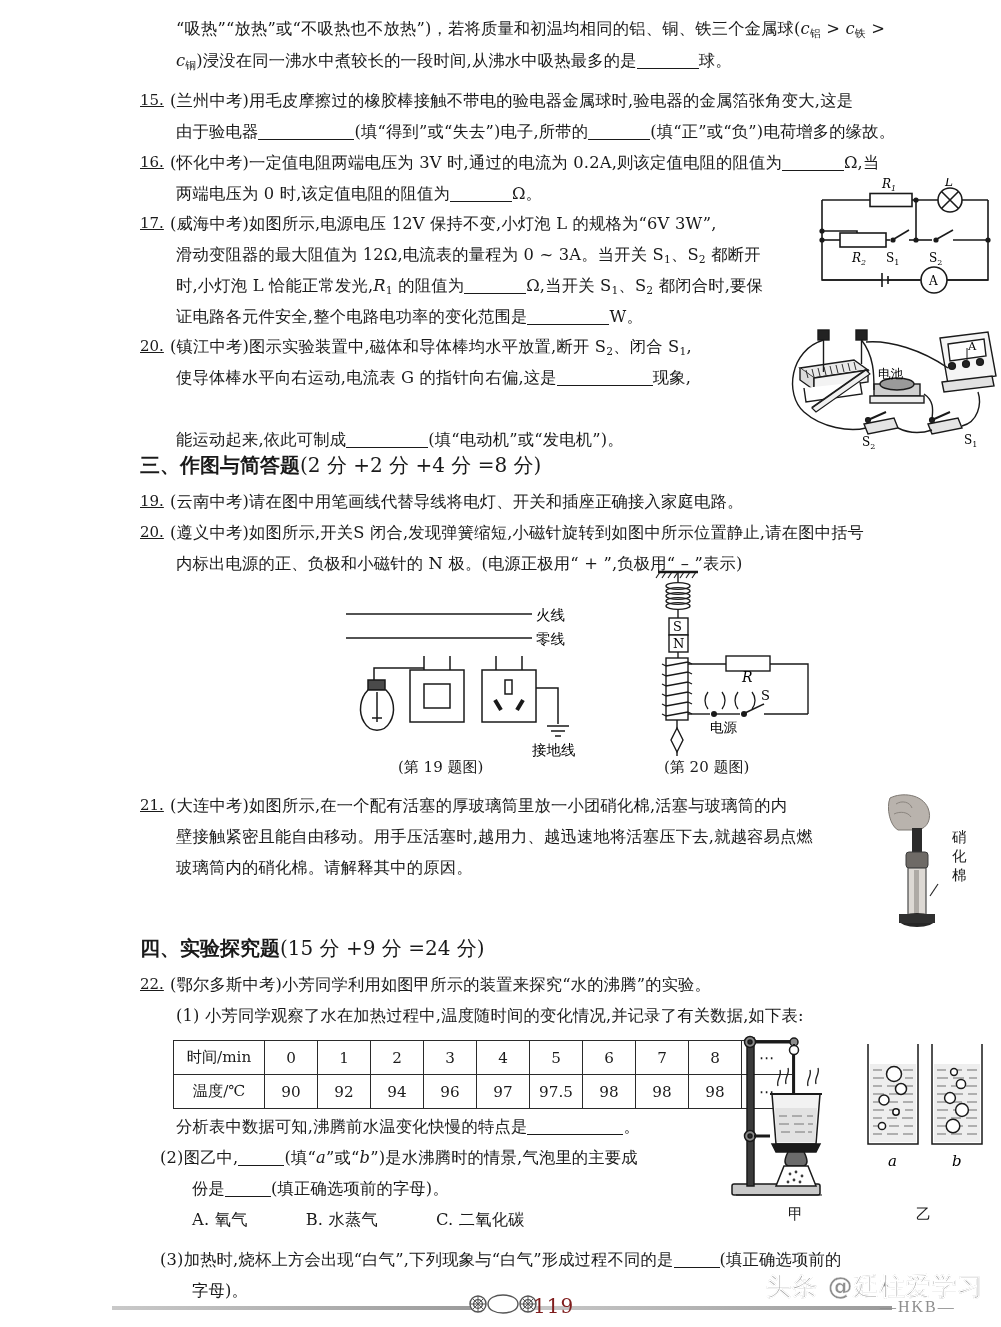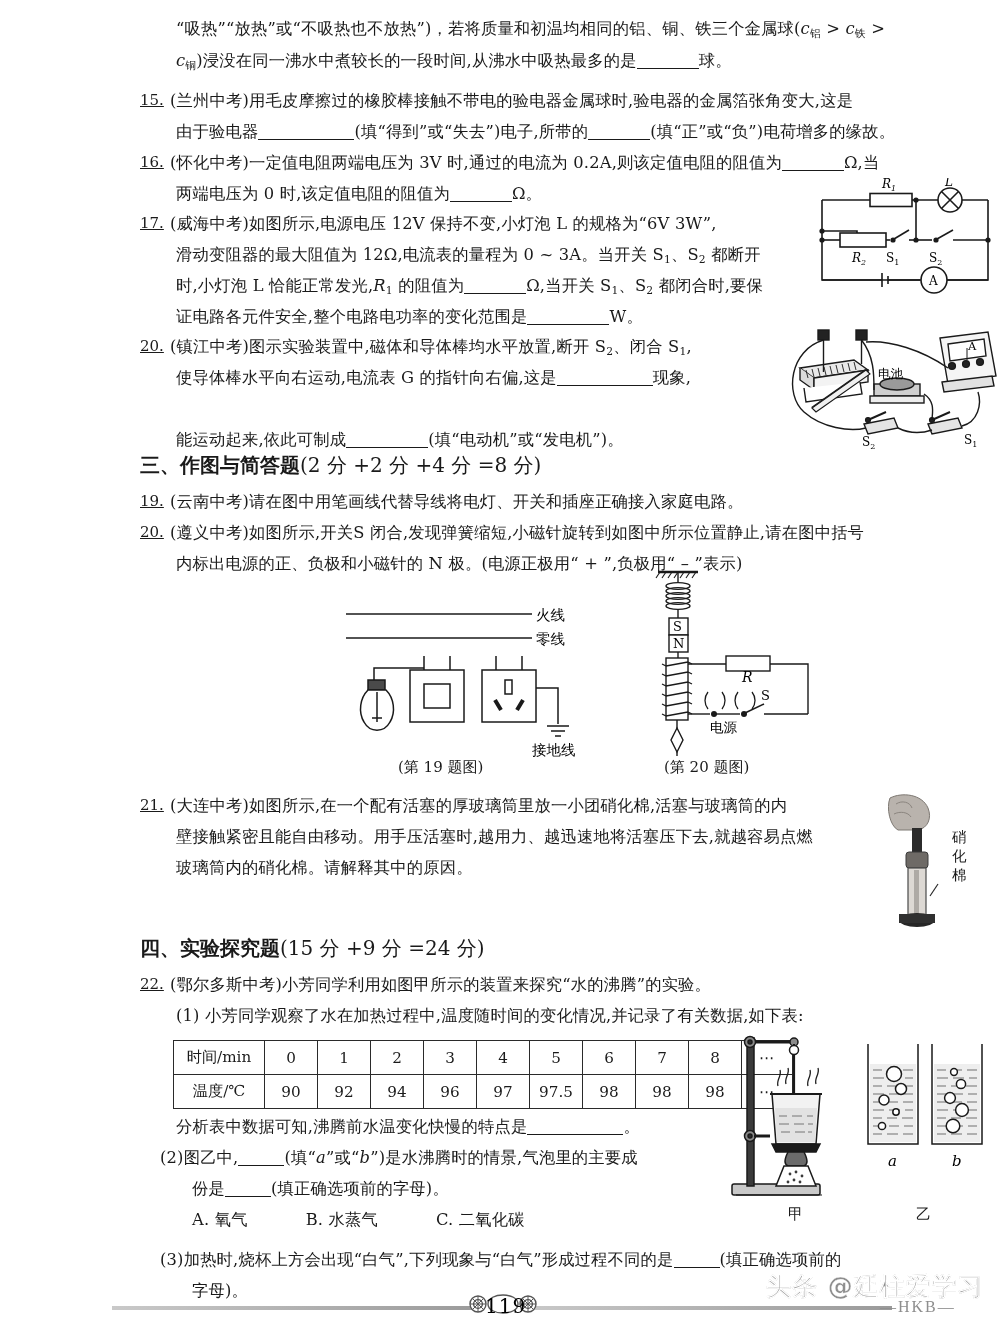--- a/index.html
+++ b/index.html
@@ -38,21 +38,21 @@
     font-size:15.2px;height:33px;padding:0 2px;
     font-family:"DejaVu Serif","Liberation Serif",serif;
   }
   .datatable td.hdr{width:86px;font-size:15.2px;}
   .datatable td.cell{width:48px;}
   .datatable td.dots{width:46px;letter-spacing:1px;}
   
   .footer-rule{position:absolute;height:4px;background:linear-gradient(to right,#c9c9c9,#9a9a9a);}
   .pagenum{
     position:absolute;font-size:20px;font-family:"DejaVu Serif","Liberation Serif",serif;
-    color:#000000;letter-spacing:1px;
+    color:#7f1d1d;letter-spacing:1px;margin-left:48px;
   }
   .wm{
     position:absolute;color:#8e8e8e;white-space:nowrap;
     font-family:"DejaVu Sans","Liberation Sans",sans-serif;
   }
   .wm-main{font-size:25px;font-weight:bold;letter-spacing:1px;
      -webkit-text-stroke:0.4px #fff;}
   .wm-sub{font-size:16px;letter-spacing:2px;font-family:Liberation Serif, serif;}
   
   .fig{position:absolute;}

